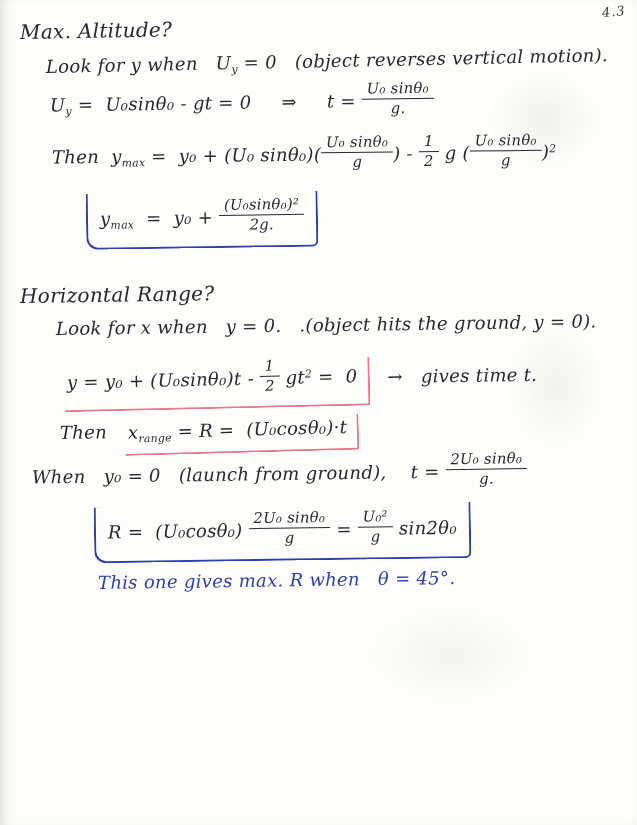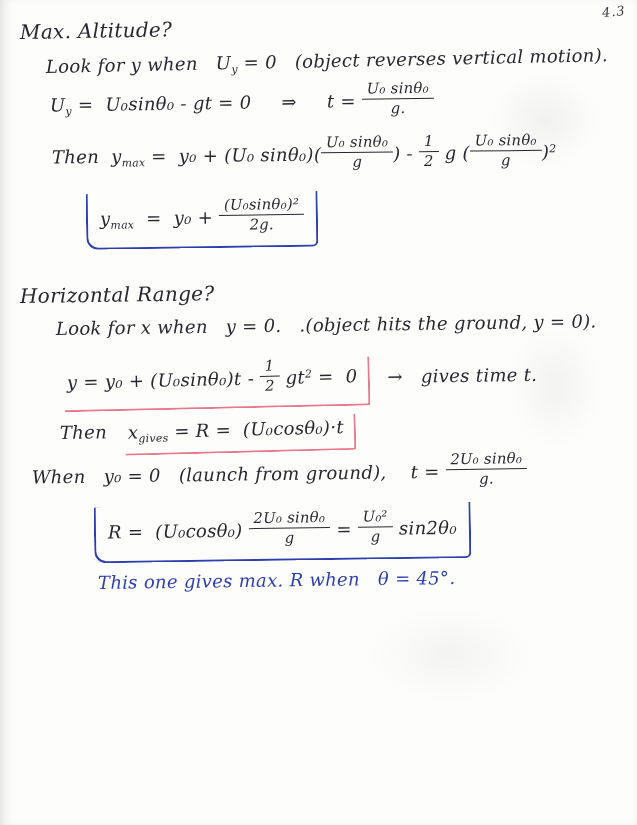--- a/index.html
+++ b/index.html
@@ -63,18 +63,18 @@
   <div class="artifact a3"></div>
   <div id="content">
       <div class="line heading" style="left: 20px; top: 20px; transform: rotate(-1deg);">Max. Altitude?</div>
       <div class="line" style="left: 46px; top: 56px; transform: rotate(-1.2deg);"><span>Look for y when   U</span><span class="sb">y</span><span> = 0   (object reverses vertical motion).</span></div>
       <div class="line" style="left: 50px; top: 88px; transform: rotate(-0.8deg);"><span>U</span><span class="sb">y</span><span> =  U₀sinθ₀ - gt = 0     ⇒     t = </span><span class="frac"><span class="num">U₀ sinθ₀</span><span class="den">g.</span></span></div>
       <div class="line" style="left: 52px; top: 140px; transform: rotate(-0.6deg);"><span>Then  y</span><span class="sb">max</span><span> =  y₀ + (U₀ sinθ₀)(</span><span class="frac"><span class="num">U₀ sinθ₀</span><span class="den">g</span></span><span>) - </span><span class="frac"><span class="num">1</span><span class="den">2</span></span><span> g (</span><span class="frac"><span class="num">U₀ sinθ₀</span><span class="den">g</span></span><span>)</span><span class="sp">2</span></div>
       <div class="line" style="left: 86px; top: 193px; transform: rotate(-0.4deg);"><span class="mark-blue-box"><span>y</span><span class="sb">max</span><span>  =  y₀ + </span><span class="frac"><span class="num">(U₀sinθ₀)²</span><span class="den">2g.</span></span></span></div>
       <div class="line heading" style="left: 20px; top: 284px; transform: rotate(-0.8deg);">Horizontal Range?</div>
       <div class="line" style="left: 56px; top: 318px; transform: rotate(-0.8deg);"><span>Look for x when   y = 0.   .(object hits the ground, y = 0).</span></div>
       <div class="line" style="left: 64px; top: 362px; transform: rotate(-0.8deg);"><span class="mark-red-underline"><span>y = y₀ + (U₀sinθ₀)t - </span><span class="frac"><span class="num">1</span><span class="den">2</span></span><span> gt</span><span class="sp">2</span><span> =  0</span></span><span>   →   gives time t.</span></div>
-      <div class="line" style="left: 60px; top: 420px; transform: rotate(-1deg);"><span>Then   </span><span class="mark-red-underline"><span>x</span><span class="sb">gives</span><span> = R =  (U₀cosθ₀)·t</span></span></div>
+      <div class="line" style="left: 60px; top: 420px; transform: rotate(-1deg);"><span>Then   </span><span class="mark-red-underline"><span>x</span><span class="sb">range</span><span> = R =  (U₀cosθ₀)·t</span></span></div>
       <div class="line" style="left: 32px; top: 460px; transform: rotate(-0.8deg);"><span>When   y₀ = 0   (launch from ground),    t = </span><span class="frac"><span class="num">2U₀ sinθ₀</span><span class="den">g.</span></span></div>
       <div class="line" style="left: 94px; top: 506px; transform: rotate(-0.4deg);"><span class="mark-blue-box"><span>R =  (U₀cosθ₀) </span><span class="frac"><span class="num">2U₀ sinθ₀</span><span class="den">g</span></span><span> = </span><span class="frac"><span class="num">U₀²</span><span class="den">g</span></span><span> sin2θ₀</span></span></div>
       <div class="line blue" style="left: 98px; top: 572px; transform: rotate(-0.8deg);"><span>This one gives max. R when   θ = 45°.</span></div>
     </div>
 </div>
 
 </body></html>

